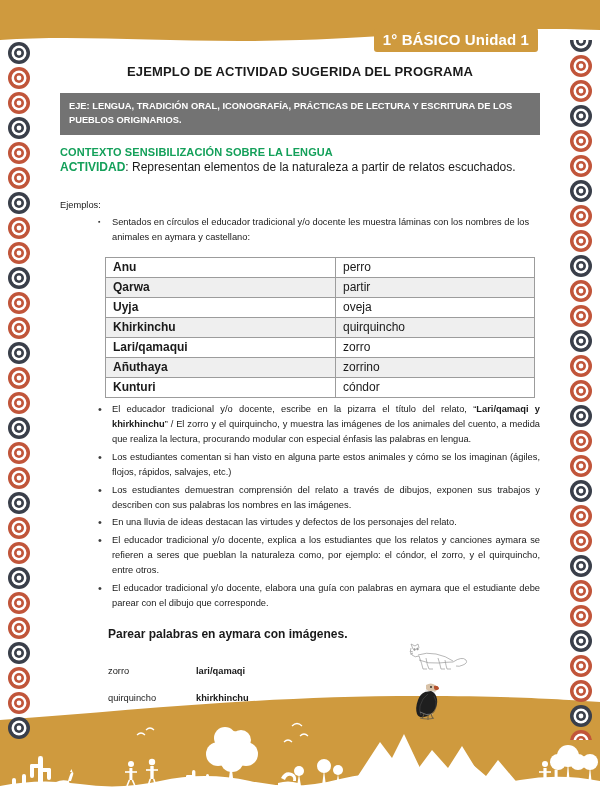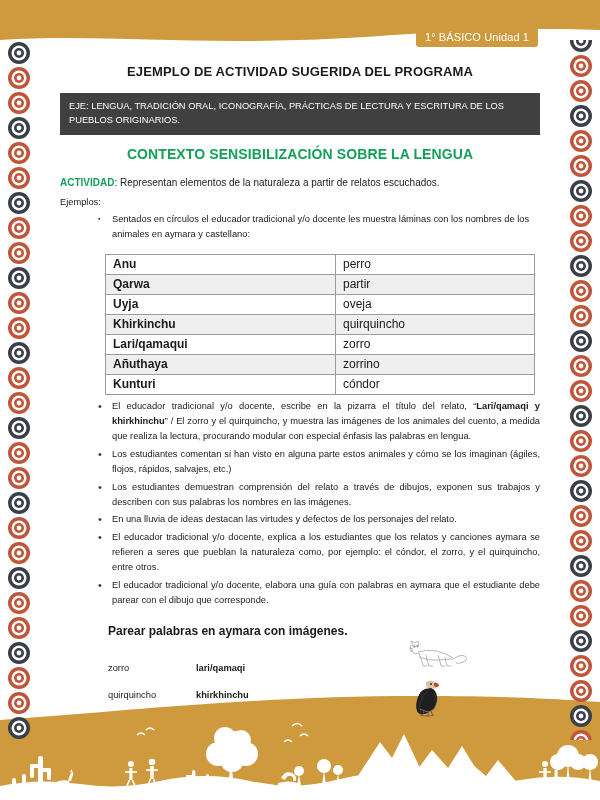--- a/index.html
+++ b/index.html
@@ -31,22 +31,22 @@
     height: 60px;
     pointer-events: none;
   }
 
   .unit-badge {
     position: absolute;
     top: 28px;
     right: 62px;
     background: #cf9a3e;
     color: #ffffff;
-    font-size: 11px;
-    font-weight: normal;
+    font-size: 15px;
+    font-weight: bold;
     padding: 3px 9px 4px 9px;
     border-radius: 3px;
     letter-spacing: .1px;
     white-space: nowrap;
     z-index: 5;
   }
 
   .border-strip {
     position: absolute;
     top: 40px;
@@ -78,42 +78,40 @@
   .doc-title {
     font-size: 13px;
     font-weight: bold;
     color: #1a1a1a;
     text-align: center;
     margin: 0 0 14px 0;
     letter-spacing: .15px;
   }
 
   .eje-banner {
-    background: #404040;
+    background: #737373;
     color: #ffffff;
     font-size: 9.3px;
-    font-weight: normal;
+    font-weight: bold;
     line-height: 1.55;
     padding: 6px 9px 7px 9px;
     margin-bottom: 11px;
   }
 
   .contexto {
     color: #14a05a;
-    font-size: 14px;
-    font-weight: bold;
-    margin-bottom: 13px;
+    font-size: 11px;
+    font-weight: bold;
     letter-spacing: .1px;
-    text-align: center;
   }
 
   .actividad {
-    font-size: 10px;
-    color: #1a1a1a;
-    margin-bottom: 7px;
+    font-size: 12px;
+    color: #1a1a1a;
+    margin-bottom: 24px;
     line-height: 1.5;
   }
   .actividad .lbl {
     color: #14a05a;
     font-weight: bold;
   }
 
   .ejemplos-label {
     font-size: 9.3px;
     color: #1a1a1a;

